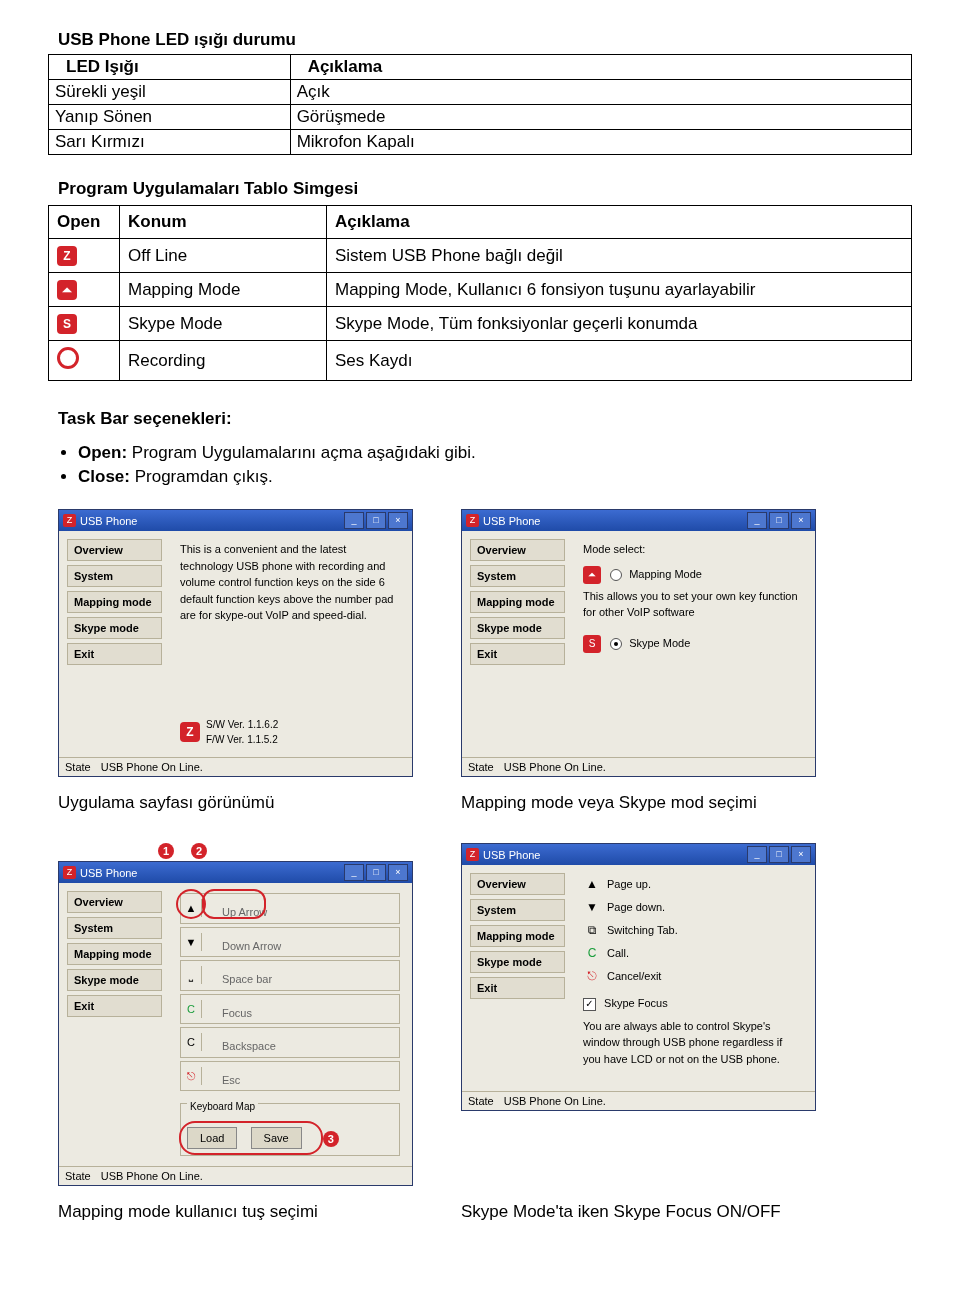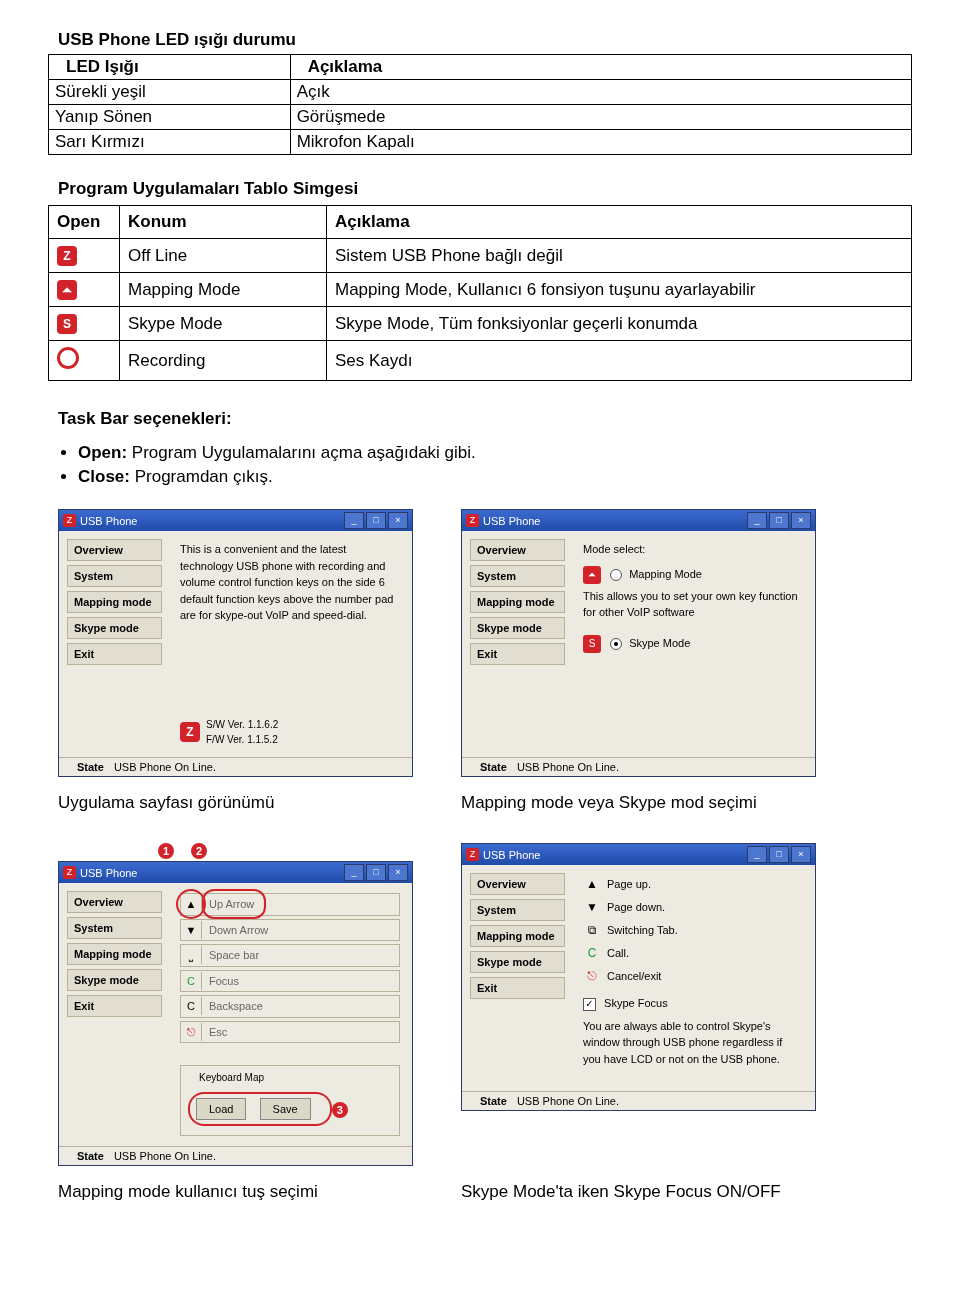--- a/index.html
+++ b/index.html
@@ -134,42 +134,42 @@
     line-height: 1.5;
     padding: 2px 4px;
   }
   .statusbar {
     border-top: 1px solid #b7b19a;
     padding: 3px 6px;
     font-size: 11px;
     display:flex;
     gap:10px;
   }
-  .statusbar .lbl { font-weight:bold;margin-left:12px; }
+  .statusbar .lbl { font-weight:normal; }
   .radio {
     display:inline-block;width:10px;height:10px;border:1px solid #555;border-radius:50%;
     vertical-align:middle;margin-right:4px;background:#fff;
   }
   .radio.checked::after{
     content:"";display:block;width:4px;height:4px;background:#000;border-radius:50%;
     margin:3px auto;
   }
   .modeicon {
     display:inline-block;width:18px;height:18px;background:#d3232a;border-radius:3px;
     vertical-align:middle;margin-right:6px;color:#fff;font-size:10px;line-height:18px;text-align:center;
   }
   .listrow {
     display:flex;align-items:center;border:1px solid #b7b19a;margin-bottom:3px;font-size:11px;
   }
   .listrow .ibox{
     width:20px;height:18px;border-right:1px solid #b7b19a;display:flex;align-items:center;justify-content:center;font-size:11px;
   }
-  .listrow .tbox{flex:1;padding:2px 7px;color:#666;}
+  .listrow .tbox{flex:1;padding:2px 20px;color:#666;margin-top:8px;}
   .kmap {
-    border:1px solid #b7b19a;padding:15px;margin-top:22px;font-size:11px;
+    border:1px solid #b7b19a;padding:6px;margin-top:12px;font-size:11px;
     position:relative;
   }
   .kmap .klabel{position:relative;top:-12px;background:#eceae1;padding:0 3px;font-size:10px;}
   .kbtn{
     display:inline-block;border:1px solid #888;background:#dcd8c8;padding:2px 12px;margin-right:10px;font-size:11px;
   }
   .redcircle {
     border:2px solid #d3232a;border-radius:50%;display:inline-block;
   }
   .num-badge {

